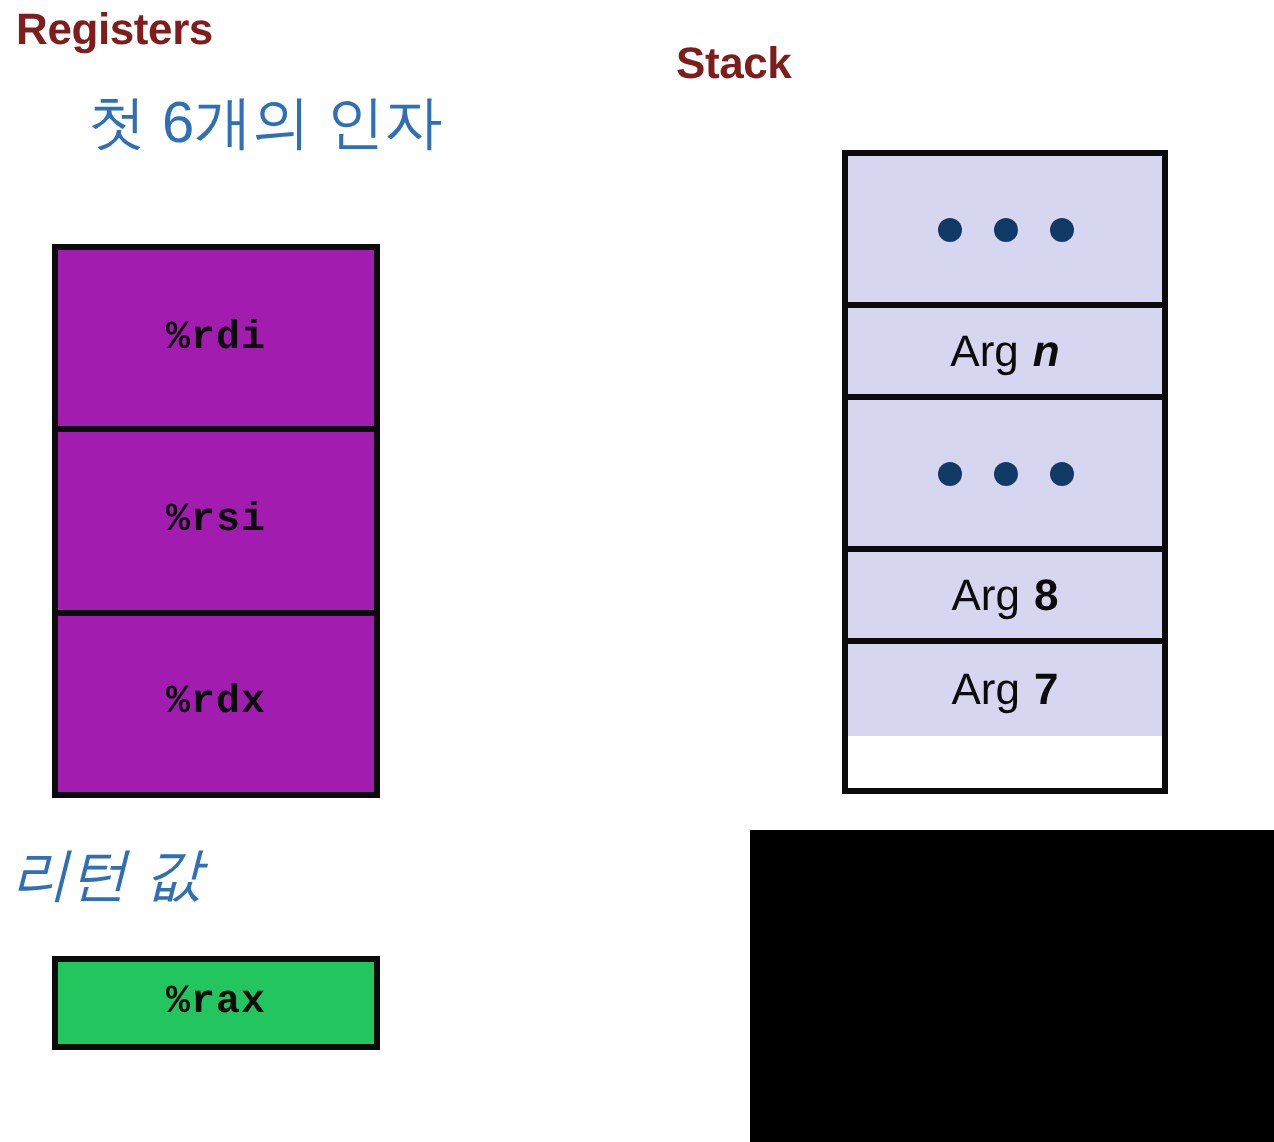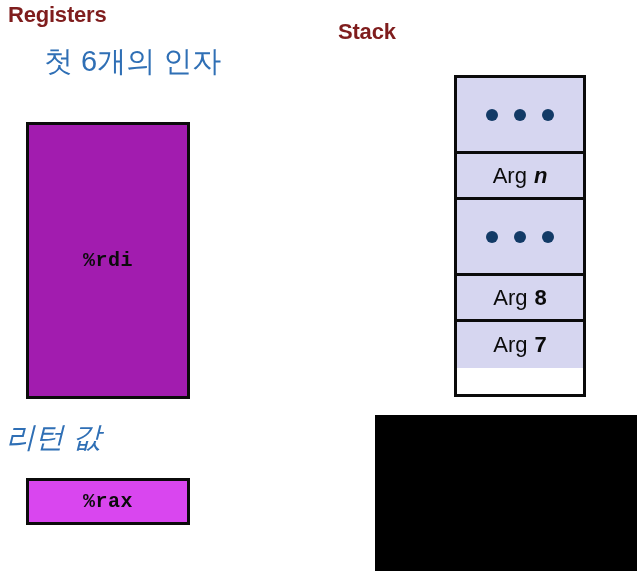--- a/index.html
+++ b/index.html
@@ -76,34 +76,34 @@
   #registers-col .box-row:last-child { border-bottom: none; }
 
   
   #return-col {
     left: 26px;
     top: 478px;
     width: 164px;
     height: 47px;
   }
   #return-col .box-row {
-    background: #d946ef;
+    background: #22c55e;
     flex: 1 1 0;
     font-family: "Liberation Mono", monospace;
     font-weight: bold;
     font-size: 20px;
     color: #0b0b0b;
     letter-spacing: 0.5px;
   }
 
   
   #stack-col {
-    left: 454px;
+    left: 421px;
     top: 75px;
-    width: 132px;
+    width: 163px;
     height: 322px;
   }
   #stack-col .box-row {
     background: #d6d6f0;
     border-bottom: 3px solid #0b0b0b;
     font-family: "Liberation Sans", sans-serif;
     font-size: 22px;
     color: #0b0b0b;
   }
   #stack-col .box-row:last-child { border-bottom: none; }
@@ -142,20 +142,22 @@
 <body>
 
 <div id="canvas">
 
   <div id="heading-registers" class="col-heading">Registers</div>
 
   <div id="sub-first-six" class="sub-heading">첫 6개의 인자</div>
 
   <div id="registers-col" class="box-col">
     <div class="box-row">%rdi</div>
+    <div class="box-row">%rsi</div>
+    <div class="box-row">%rdx</div>
   </div>
 
   <div id="sub-return" class="sub-heading">리턴 값</div>
 
   <div id="return-col" class="box-col">
     <div class="box-row">%rax</div>
   </div>
 
   <div id="heading-stack" class="col-heading">Stack</div>
 

